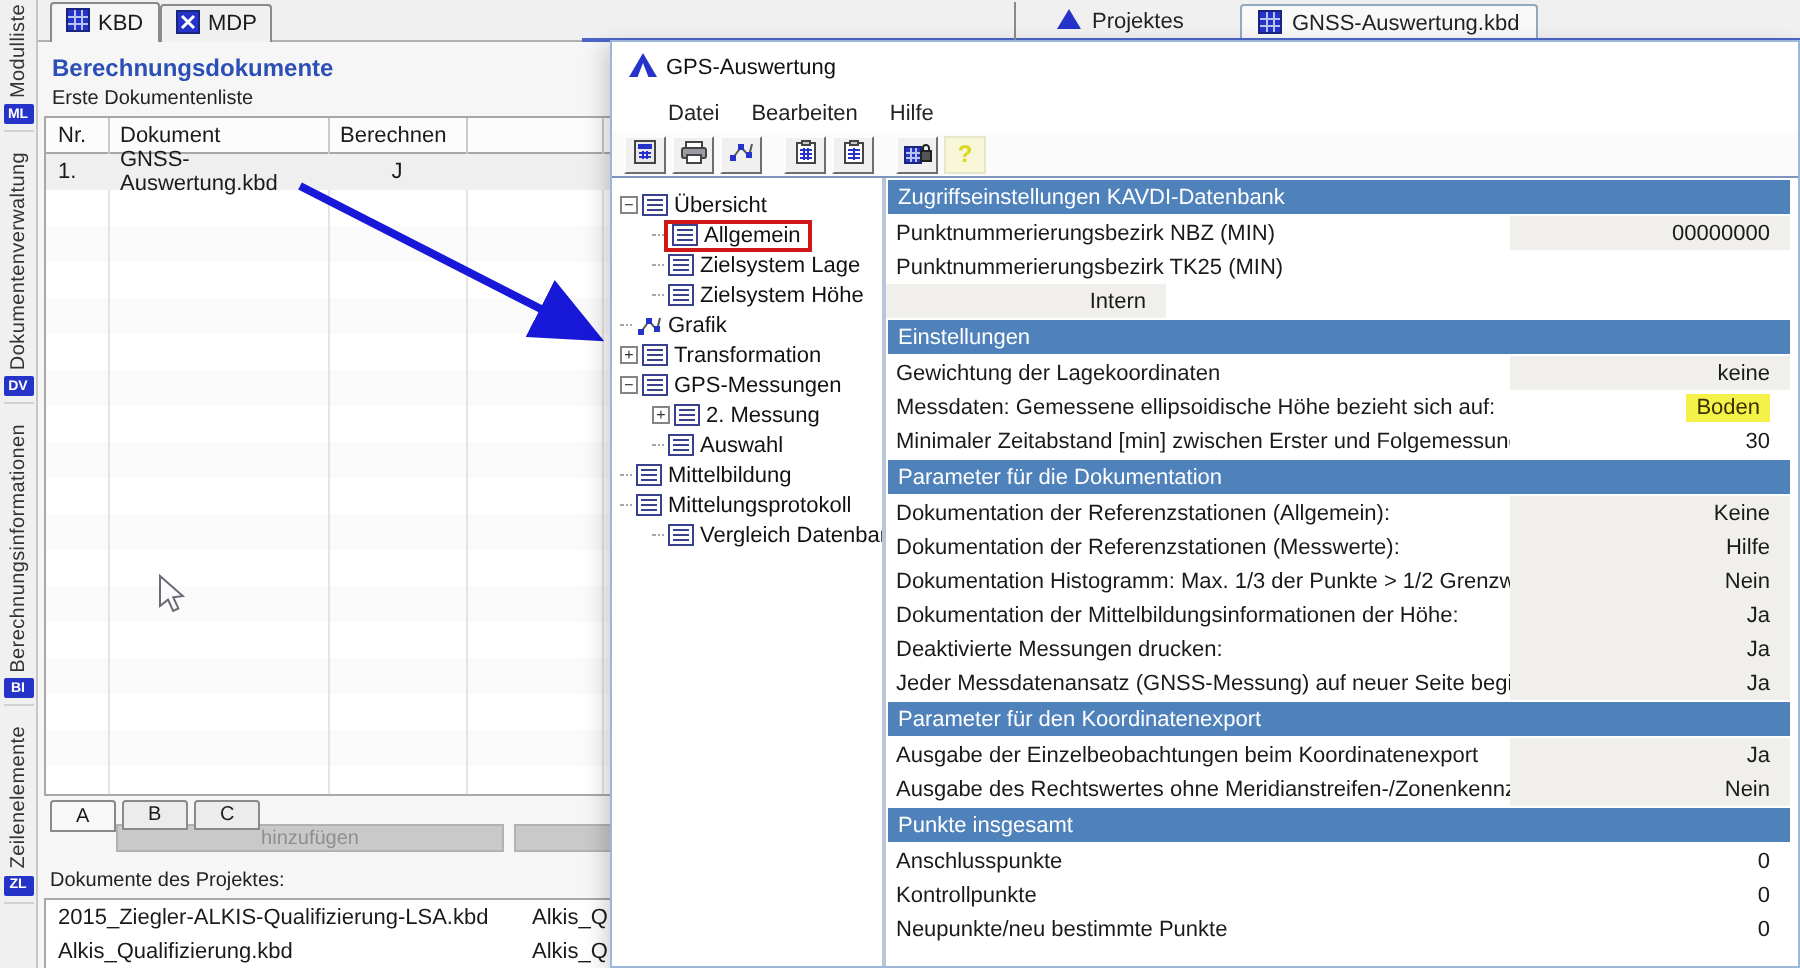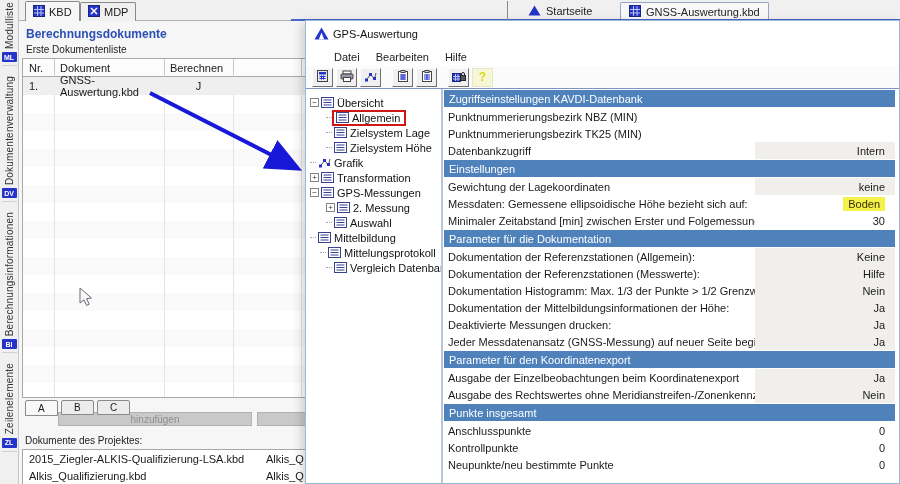--- a/index.html
+++ b/index.html
@@ -112,21 +112,21 @@
         <span><svg width="12" height="12" viewBox="0 0 12 12">
             <rect x="0.5" y="0.5" width="11" height="11" fill="#2633c8" stroke="#19247f"></rect>
             <path d="M3 3l6 6M9 3l-6 6" stroke="#fff" stroke-width="1.5"></path>
           </svg></span>
         <span>MDP</span>
       </div>
       <div class="view-tab" style="left: 501px;">
         <span><svg width="13" height="11" viewBox="0 0 13 11">
             <polygon points="6.5,0.5 12.5,10.5 0.5,10.5" fill="#2633c8"></polygon>
           </svg></span>
-        <span>Startseite</span>
+        <span>Projektes</span>
       </div>
       <div class="view-tab active" style="left: 601px;">
         <span><svg width="12" height="12" viewBox="0 0 12 12">
             <rect x="0.5" y="0.5" width="11" height="11" fill="#2633c8" stroke="#19247f"></rect>
             <path d="M1 4.5h10M1 8h10M4.5 1v10M8 1v10" stroke="#b8c4f2" fill="none"></path>
           </svg></span>
         <span>GNSS-Auswertung.kbd</span>
       </div>
     </div>
   <div id="blue-underline"></div>
@@ -357,21 +357,21 @@
         <div class="tree-row" style="padding-left: 4px;">
           <span class="dash"></span>
           <span class="tree-icon">
             <svg width="13" height="11" viewBox="0 0 13 11">
               <rect x="0.5" y="0.5" width="12" height="10" fill="#fff" stroke="#39418f"></rect>
               <path d="M2.5 3h8M2.5 5.5h8M2.5 8h8" stroke="#39418f"></path>
             </svg>
           </span>
           <span class="tree-label">Mittelbildung</span>
         </div>
-        <div class="tree-row" style="padding-left: 4px; margin-left: 10px;">
+        <div class="tree-row" style="padding-left: 4px;">
           <span class="dash"></span>
           <span class="tree-icon">
             <svg width="13" height="11" viewBox="0 0 13 11">
               <rect x="0.5" y="0.5" width="12" height="10" fill="#fff" stroke="#39418f"></rect>
               <path d="M2.5 3h8M2.5 5.5h8M2.5 8h8" stroke="#39418f"></path>
             </svg>
           </span>
           <span class="tree-label">Mittelungsprotokoll</span>
         </div>
         <div class="tree-row" style="padding-left: 20px;">
@@ -382,27 +382,27 @@
               <path d="M2.5 3h8M2.5 5.5h8M2.5 8h8" stroke="#39418f"></path>
             </svg>
           </span>
           <span class="tree-label">Vergleich Datenbank</span>
         </div>
       </div>
     <div id="settings-panel">
         <div class="sec-header">Zugriffseinstellungen KAVDI-Datenbank</div>
         <div class="set-row">
           <span class="set-label">Punktnummerierungsbezirk NBZ (MIN)</span>
+          <span class="set-value gray">00000000</span>
         </div>
         <div class="set-row">
           <span class="set-label">Punktnummerierungsbezirk TK25 (MIN)</span>
           <span class="set-value"></span>
         </div>
         <div class="set-row">
-          <span class="set-label">Datenbankzugriff</span>
           <span class="set-value gray">Intern</span>
         </div>
         <div class="sec-header">Einstellungen</div>
         <div class="set-row">
           <span class="set-label">Gewichtung der Lagekoordinaten</span>
           <span class="set-value gray">keine</span>
         </div>
         <div class="set-row">
           <span class="set-label">Messdaten: Gemessene ellipsoidische Höhe bezieht sich auf:</span>
           <span class="set-value">

